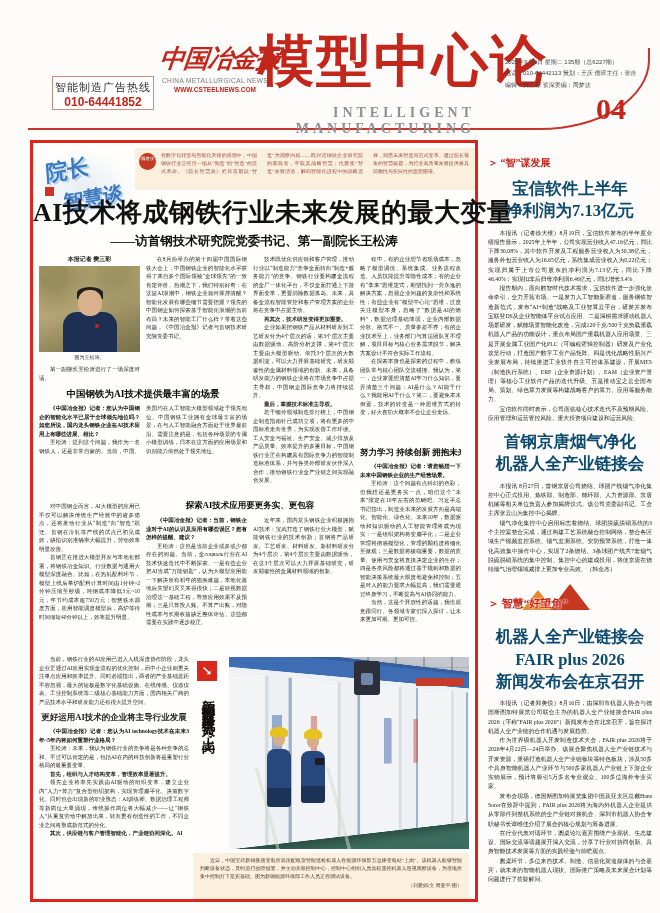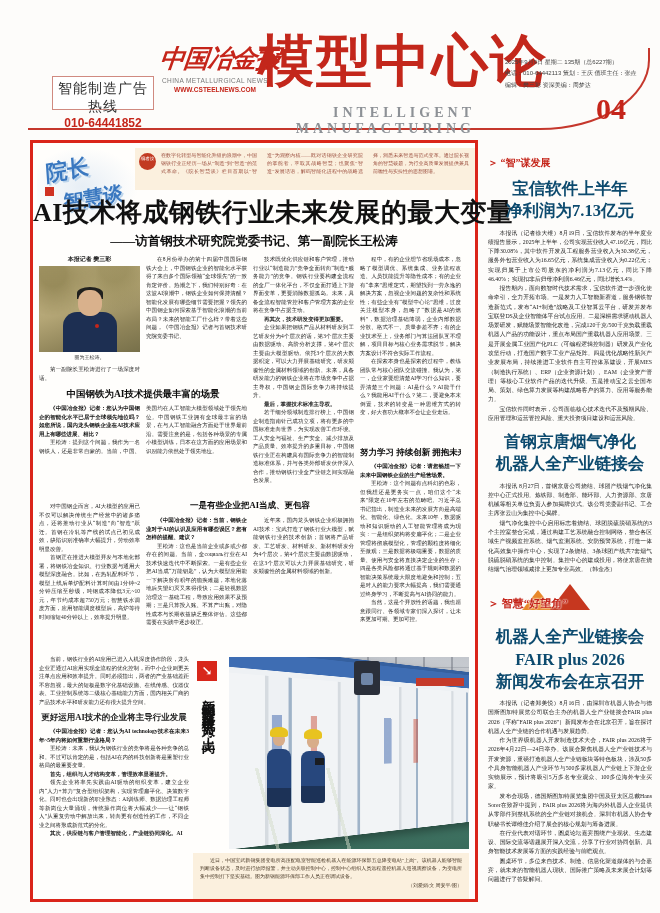--- a/index.html
+++ b/index.html
@@ -6,21 +6,21 @@
   .page{position:relative;width:660px;height:913px;background:#fdfcfa;margin:0 auto;overflow:hidden;
         font-family:"Liberation Serif","DejaVu Serif",serif;color:#222;}
   [data-name]{box-sizing:border-box;}
 
   
   .hdr-curve{position:absolute;left:28px;top:48px;width:622px;height:82px;
              border-bottom:2px solid #c5372c;border-right:2px solid #c5372c;
              border-bottom-right-radius:110px 70px;}
   .hotline{position:absolute;left:52px;top:76px;width:102px;height:34px;border:1px solid #d08a80;
            text-align:center;padding-top:3px;background:#fff;}
-  .hotline .l1{font-size:14px;color:#333;letter-spacing:1px;}
+  .hotline .l1{font-size:11px;color:#333;letter-spacing:1px;}
   .hotline .l2{font-size:12px;color:#c5251a;font-weight:bold;font-family:"Liberation Sans",sans-serif;}
   .masthead{position:absolute;left:160px;top:42px;width:110px;text-align:center;}
   .masthead .cn{font-size:25px;font-weight:bold;color:#c5251a;font-style:italic;letter-spacing:-1px;
                 transform:skewX(-6deg);white-space:nowrap;}
   .masthead .en{font-size:6.5px;color:#7a7a7a;margin-top:2px;letter-spacing:.4px;font-family:"Liberation Sans",sans-serif;}
   .masthead .web{font-size:6.5px;color:#c5251a;font-weight:bold;margin-top:2px;font-family:"Liberation Sans",sans-serif;}
   .section-title{position:absolute;left:258px;top:33px;width:230px;font-size:56px;line-height:1;
                  font-weight:900;color:#c3271b;letter-spacing:2px;white-space:nowrap;}
   .section-en{position:absolute;left:175px;top:105px;width:300px;text-align:right;font-size:14px;
               color:#8d9196;letter-spacing:4px;font-weight:bold;}
@@ -187,21 +187,21 @@
         <p class="para n" data-name="paragraph">第一副院长王松涛进行了一场深度对话。</p>
       </div>
 
     <div class="mb subhead" style="left:6px;top:245px;width:208px;" data-name="subhead-1">中国钢铁为AI技术提供最丰富的场景</div>
 
     <div class="mb flowtext cols2" style="left:6px;top:261px;width:208px;height:94px;overflow:hidden;" data-name="qa-block-1">
         <p class="para q" data-name="paragraph">《中国冶金报》记者：您认为中国钢企的智能化水平已居于全球领先地位吗？如您所说，国内龙头钢铁企业在AI技术应用上有哪些进展、相比？</p>
         <p class="para n" data-name="paragraph">王松涛：提到这个问题，我作为一名钢铁人，还是非常自豪的。当前，中国、美国均在人工智能大模型领域处于领先地位。中国钢铁工业拥有全球最丰富的场景，在与人工智能融合方面处于世界最前沿。需要注意的是，包括各种场景的专属小模型训练，日本在这方面的应用场景和识别能力依然处于领先地位。</p>
       </div>
 
-    <div class="mb subhead small" style="left:113px;top:357px;width:208px;" data-name="subhead-2">一是有些企业把AI当成、更包容</div>
+    <div class="mb subhead small" style="left:113px;top:357px;width:208px;" data-name="subhead-2">探索AI技术应用要更务实、更包容</div>
 
     <div class="mb flowtext" style="left:6px;top:359px;width:101px;height:146px;overflow:hidden;" data-name="column1-text">
         <p class="para n" data-name="paragraph">对中国钢企而言，AI大模型的应用已不仅可以解决传统生产经营中的诸多痛点，还将推动行业从“制造”向“智造”跃迁。首钢在冷轧等产线的试点已初见成效，缺陷识别准确率大幅提升，劳动效率明显改善。</p>
         <p class="para n" data-name="paragraph">首钢正在推进大模型开发与本地化部署，将钢铁冶金知识、行业数据与通用大模型深度融合。比如，在热轧配料环节，模型上线后单炉配料计算时间由1分钟~2分钟压缩至秒级，吨钢成本降低3元~10元，年节约成本超750万元；智慧铁水调度方面，应用智能调度模型后，高炉等待时间缩短40分钟以上，效率提升明显。</p>
       </div>
 
     <div class="mb flowtext" style="left:113px;top:373px;width:101px;height:132px;overflow:hidden;" data-name="column2-text">
         <p class="para q" data-name="paragraph">《中国冶金报》记者：当前，钢铁企业对于AI的认识及应用有哪些误区？您有怎样的提醒、建议？</p>
         <p class="para n" data-name="paragraph">王松涛：这也是当前企业或多或少都存在的问题。当前，全социаль行业在AI技术快速迭代中不断探索。一是有些企业把AI当成“万能钥匙”，认为大模型应用能一下解决所有积年的痼疾难题，本地化落地后失望幻灭又来得很快；二是轻视数据治理这一基础工程，导致应用效果不及预期；三是只算投入账、不算产出账，对隐性成本与长期收益缺乏整体评估。这些都需要在实践中逐步校正。</p>
       </div>

